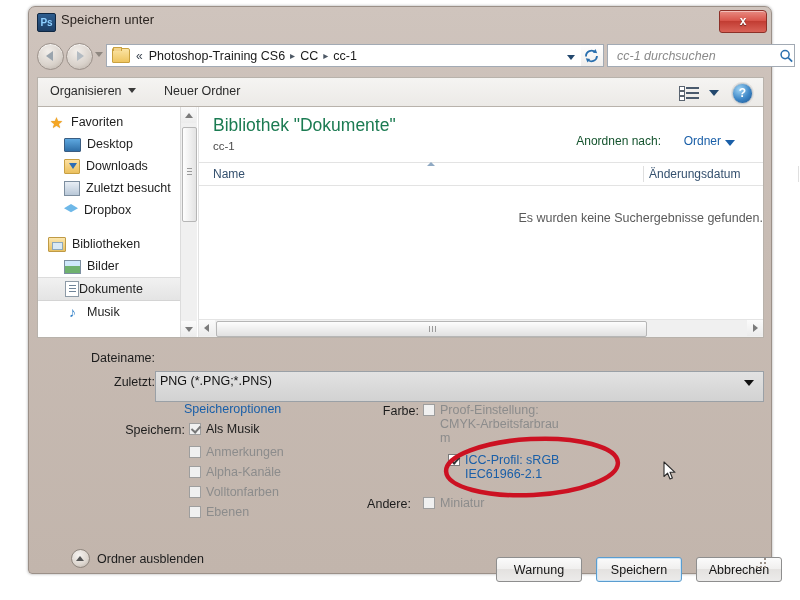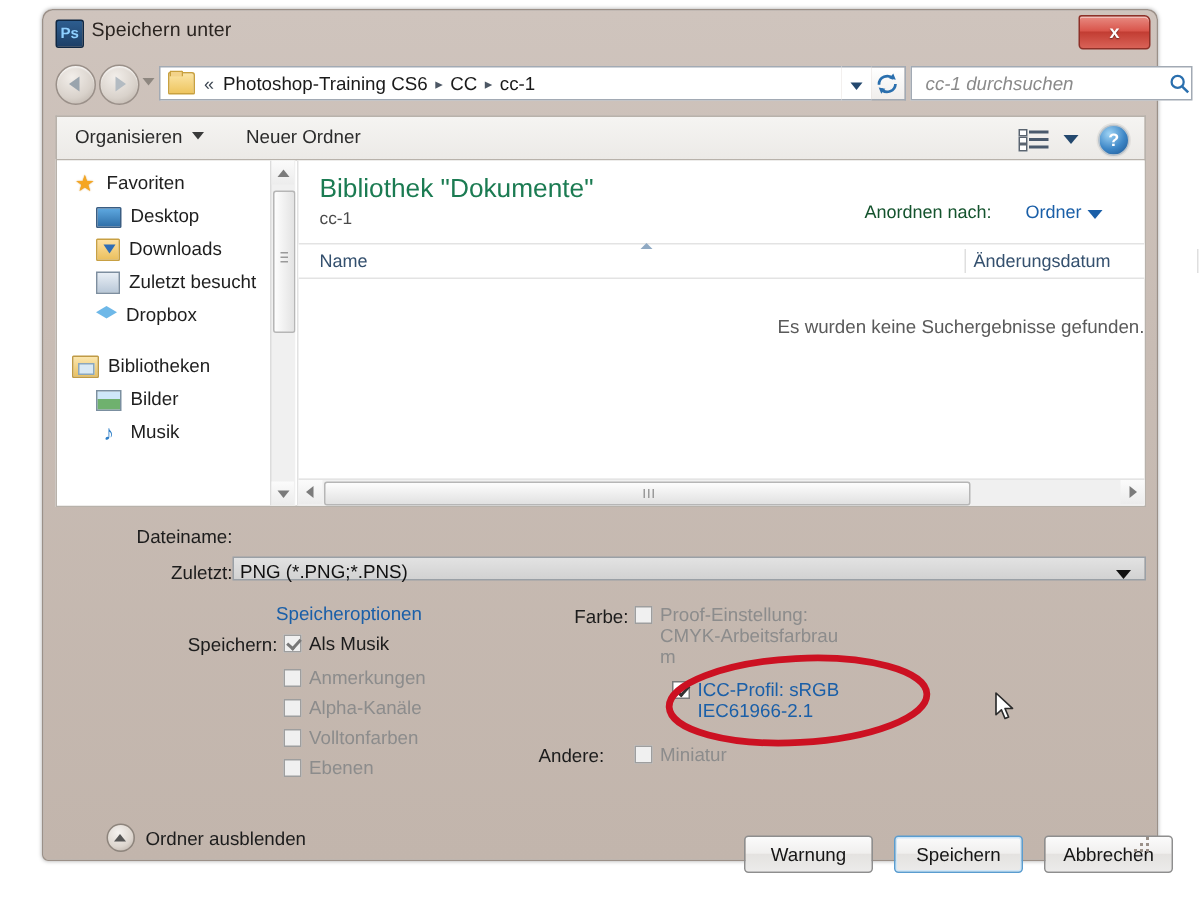--- a/index.html
+++ b/index.html
@@ -435,21 +435,21 @@
     position: absolute; left: 126px; top: 340px;
     width: 609px; height: 20px;
     background: #ffffff;
     border: 1px solid #9aa0a6;
     box-sizing: border-box;
     font-size: 12.5px; color: #111;
     padding: 2px 0 0 4px;
   }
   #fld-dateityp {
     position: absolute; left: 126px; top: 364px;
-    width: 609px; height: 16px;
+    width: 609px; height: 31px;
     background: linear-gradient(to bottom, #e2e2e2, #d2d2d2);
     border: 1px solid #9aa0a6;
     box-sizing: border-box;
     font-size: 12.5px; color: #111;
     padding: 2px 5px 0 4px;
   }
   .fld-caret {
     position: absolute; right: 9px; top: 8px;
     width: 0; height: 0;
     border-left: 5px solid transparent;
@@ -467,21 +467,21 @@
     width: 96px; text-align: right;
     font-size: 12.5px; color: #1c1c1c;
   }
   #lbl-farbe {
     position: absolute; left: 330px; top: 397px;
     width: 60px; text-align: right;
     font-size: 12.5px; color: #1c1c1c;
   }
   #lbl-andere {
     position: absolute; left: 330px; top: 490px;
-    width: 60px; text-align: left;
+    width: 60px; text-align: center;
     font-size: 12.5px; color: #1c1c1c;
   }
   .cb-row {
     position: absolute;
     display: flex; align-items: flex-start;
     font-size: 12.5px;
   }
   .cbox {
     width: 12px; height: 12px; flex: none;
     background: #ffffff;
@@ -670,20 +670,24 @@
         </div>
         <div class="side-gap"></div>
         <div class="side-item group">
           <span class="side-ico ico-libfolder"></span>
           <span>Bibliotheken</span>
         </div>
         <div class="side-item indent">
           <span class="side-ico ico-pictures"></span>
           <span>Bilder</span>
         </div>
+        <div class="side-item indent selected">
+          <span class="side-ico ico-docs"></span>
+          <span>Dokumente</span>
+        </div>
         <div class="side-item indent">
           <span class="side-ico ico-music">♪</span>
           <span>Musik</span>
         </div>
 
         <div id="side-scroll">
           <div class="sb-arrow up">
               <i></i>
             </div>
           <div id="side-thumb"></div>

